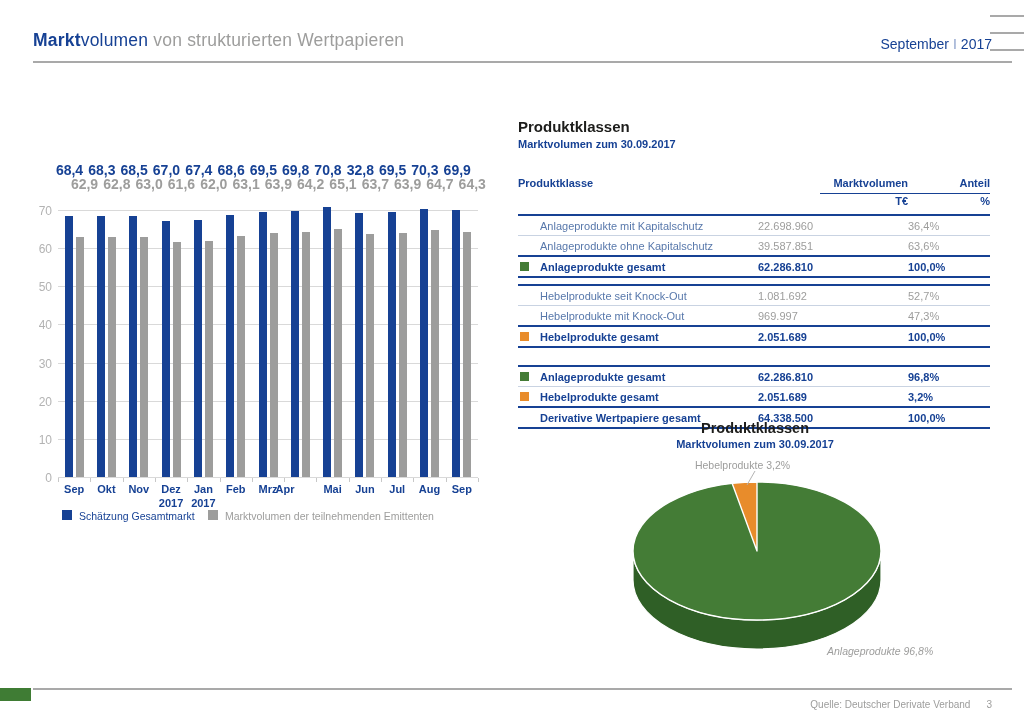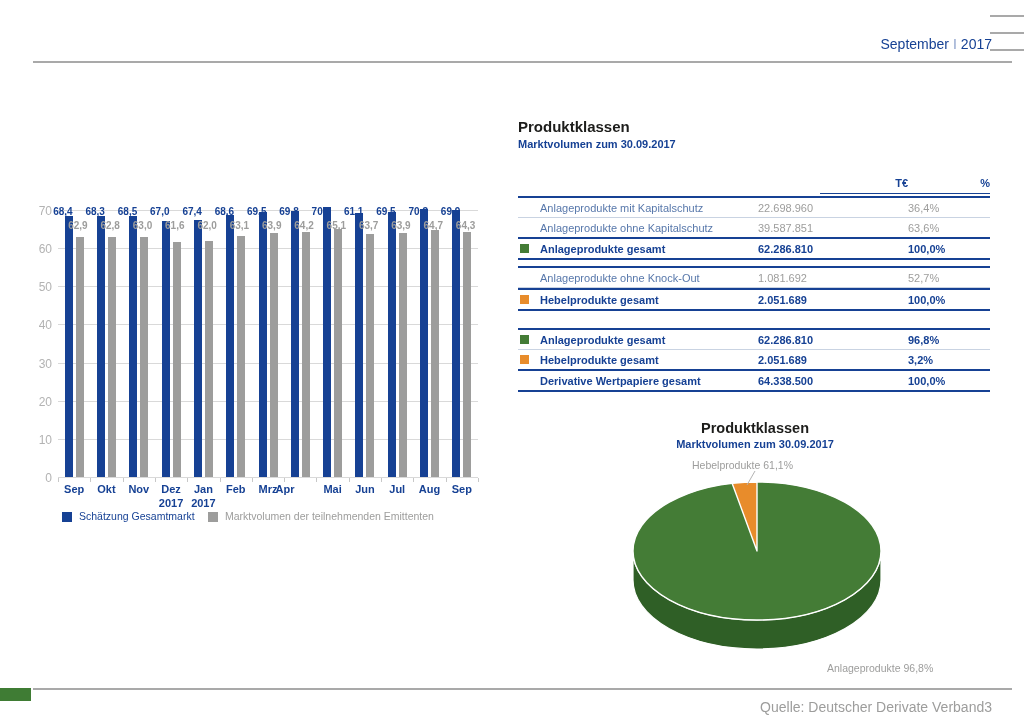--- a/index.html
+++ b/index.html
@@ -17,23 +17,23 @@
   .rule{height:2px;background:#A9A9A9;}
   .dash{right:0;width:34px;height:2px;background:#A9A9A9;}
 
   
   .bc-title{left:36px;top:118px;font-size:13.5px;font-weight:bold;color:#1D1D1B;}
   #barchart{left:36px;top:150px;width:468px;height:400px;}
   .gl{position:absolute;height:1px;background:#D9D9D9;}
   .ytick{position:absolute;width:16px;text-align:right;font-size:12px;color:#B3B3B3;}
   .xtick{position:absolute;width:1px;height:4px;background:#C8C8C8;}
   .bar{position:absolute;width:8px;}
-  .vlab{position:absolute;width:30px;text-align:left;font-size:10px;font-weight:bold;white-space:nowrap;margin-top:44px;}
+  .vlab{position:absolute;width:30px;text-align:right;font-size:14px;font-weight:bold;white-space:nowrap;}
   .mon{position:absolute;width:34px;text-align:center;font-size:11px;font-weight:bold;color:#164194;}
-  .leg{position:absolute;display:flex;align-items:flex-end;font-size:10.5px;}
+  .leg{position:absolute;display:flex;align-items:flex-start;font-size:10.5px;}
   .leg .sq{width:10px;height:10px;margin-right:7px;flex:0 0 auto;}
 
   
   #ptable{left:518px;top:118px;width:472px;}
   .pt-title{font-size:15px;font-weight:bold;color:#1D1D1B;}
   .pt-sub{font-size:11px;font-weight:bold;color:#164194;margin-top:3px;}
   .thead{position:relative;margin-top:24px;border-bottom:2px solid #164194;padding-bottom:4px;}
   .thr{display:grid;grid-template-columns:240px 150px 82px;font-size:11px;font-weight:bold;color:#164194;height:18px;align-items:center;}
   .thr .r{text-align:right;}
   .hpartial{position:absolute;left:302px;top:19px;width:170px;height:1px;background:#164194;}
@@ -46,33 +46,36 @@
   .tsection.mt1{margin-top:6px;border-top:2px solid #164194;}
   .tsection.mt2{margin-top:17px;border-top:2px solid #164194;}
   .marker{position:absolute;left:2px;top:5px;width:9px;height:9px;}
 
   
   .pie-titles{left:600px;top:420px;width:310px;text-align:center;}
   .pie-title{font-size:14.5px;font-weight:bold;color:#1D1D1B;}
   .pie-sub{font-size:11px;font-weight:bold;color:#164194;margin-top:2px;}
   .pie-lab{font-size:10.5px;color:#9D9D9C;white-space:nowrap;}
   #pielab-top{left:660px;top:459px;width:165px;text-align:center;}
-  #pielab-bottom{left:827px;top:662px;}
+  #pielab-bottom{left:827px;top:645px;font-style:italic;}
   #piesvg{left:600px;top:455px;}
 
   
   #footer-rule{left:33px;top:688px;width:979px;}
   #corner-bar{left:0;top:688px;width:31px;height:13px;background:#3F7C34;}
-  .foot{right:32px;top:699px;font-size:14px;color:#9D9D9C;display:flex;}
+  .foot{right:32px;top:699px;font-size:10px;color:#9D9D9C;display:flex;gap:16px;}
 </style>
 </head>
 <body>
 
 <div id="page">
 
+  <div class="abs hdr-title">
+    <span class="b">Markt</span><span class="m">volumen</span><span class="g"> von strukturierten Wertpapieren</span>
+  </div>
   <div class="abs hdr-date">
     <span>September</span><span class="sep">I</span><span>2017</span>
   </div>
   <div class="abs dash" style="top:15px"></div>
   <div class="abs dash" style="top:32px"></div>
   <div class="abs dash" style="top:49px"></div>
   <div class="abs rule" style="left:33px;top:61px;width:979px"></div>
 
   <div class="abs" id="barchart">
       <div class="gl" style="left: 22px; top: 327px; width: 420px;"></div>
@@ -147,21 +150,21 @@
       <div class="vlab" style="left: 243.308px; top: 12px; color: rgb(22, 65, 148);">69,8</div>
       <div class="vlab" style="left: 258.308px; top: 26px; color: rgb(157, 157, 156);">64,2</div>
       <div class="mon" style="left: 232px; top: 333px;">Apr</div>
       <div class="bar" style="left: 287.115px; top: 56.9486px; height: 270.051px; background: rgb(22, 65, 148);"></div>
       <div class="bar" style="left: 298.115px; top: 78.69px; height: 248.31px; background: rgb(157, 157, 156);"></div>
       <div class="vlab" style="left: 275.615px; top: 12px; color: rgb(22, 65, 148);">70,8</div>
       <div class="vlab" style="left: 290.615px; top: 26px; color: rgb(157, 157, 156);">65,1</div>
       <div class="mon" style="left: 279.615px; top: 333px;">Mai</div>
       <div class="bar" style="left: 319.423px; top: 63.0514px; height: 263.949px; background: rgb(22, 65, 148);"></div>
       <div class="bar" style="left: 330.423px; top: 84.03px; height: 242.97px; background: rgb(157, 157, 156);"></div>
-      <div class="vlab" style="left: 307.923px; top: 12px; color: rgb(22, 65, 148);">61,1</div>
+      <div class="vlab" style="left: 307.923px; top: 12px; color: rgb(22, 65, 148);">32,8</div>
       <div class="vlab" style="left: 322.923px; top: 26px; color: rgb(157, 157, 156);">63,7</div>
       <div class="mon" style="left: 311.923px; top: 333px;">Jun</div>
       <div class="bar" style="left: 351.731px; top: 61.9071px; height: 265.093px; background: rgb(22, 65, 148);"></div>
       <div class="bar" style="left: 362.731px; top: 83.2671px; height: 243.733px; background: rgb(157, 157, 156);"></div>
       <div class="vlab" style="left: 340.231px; top: 12px; color: rgb(22, 65, 148);">69,5</div>
       <div class="vlab" style="left: 355.231px; top: 26px; color: rgb(157, 157, 156);">63,9</div>
       <div class="mon" style="left: 344.231px; top: 333px;">Jul</div>
       <div class="bar" style="left: 384.038px; top: 58.8557px; height: 268.144px; background: rgb(22, 65, 148);"></div>
       <div class="bar" style="left: 395.038px; top: 80.2157px; height: 246.784px; background: rgb(157, 157, 156);"></div>
       <div class="vlab" style="left: 372.538px; top: 12px; color: rgb(22, 65, 148);">70,3</div>
@@ -179,20 +182,25 @@
       <div class="leg" style="left: 172px; top: 360px; color: rgb(157, 157, 156);">
         <span class="sq" style="background: rgb(157, 157, 156);"></span>
         <span>Marktvolumen der teilnehmenden Emittenten</span>
       </div>
     </div>
 
   <div class="abs" id="ptable">
     <div class="pt-title">Produktklassen</div>
     <div class="pt-sub">Marktvolumen zum 30.09.2017</div>
     <div class="thead">
+      <div class="thr">
+        <span>Produktklasse</span>
+        <span class="r">Marktvolumen</span>
+        <span class="r">Anteil</span>
+      </div>
       <div class="hpartial"></div>
       <div class="thr">
         <span></span>
         <span class="r">T€</span>
         <span class="r">%</span>
       </div>
     </div>
     <div id="tbody">
         <div class="tsection">
           <div class="trow sep">
@@ -207,23 +215,28 @@
           </div>
           <div class="trow bold total">
             <span class="marker" style="background: rgb(68, 124, 54);"></span>
             <span class="lbl">Anlageprodukte gesamt</span>
             <span class="val">62.286.810</span>
             <span class="shr">100,0%</span>
           </div>
         </div>
         <div class="tsection mt1">
           <div class="trow sep">
-            <span class="lbl">Anlageprodukte ohne Knock-Out</span>
+            <span class="lbl">Hebelprodukte seit Knock-Out</span>
             <span class="val">1.081.692</span>
             <span class="shr">52,7%</span>
+          </div>
+          <div class="trow">
+            <span class="lbl">Hebelprodukte mit Knock-Out</span>
+            <span class="val">969.997</span>
+            <span class="shr">47,3%</span>
           </div>
           <div class="trow bold total">
             <span class="marker" style="background: rgb(232, 140, 43);"></span>
             <span class="lbl">Hebelprodukte gesamt</span>
             <span class="val">2.051.689</span>
             <span class="shr">100,0%</span>
           </div>
         </div>
         <div class="tsection mt2">
           <div class="trow bold sep">
@@ -244,21 +257,21 @@
             <span class="shr">100,0%</span>
           </div>
         </div>
       </div>
   </div>
 
   <div class="abs pie-titles">
     <div class="pie-title">Produktklassen</div>
     <div class="pie-sub">Marktvolumen zum 30.09.2017</div>
   </div>
-  <div class="abs pie-lab" id="pielab-top">Hebelprodukte 61,1%</div>
+  <div class="abs pie-lab" id="pielab-top">Hebelprodukte 3,2%</div>
   <div class="abs" id="piesvg"><svg width="400" height="230" viewBox="0 0 400 230">
         <path d="M 33 96 L 33 125 A 124 69 0 0 0 281 125 L 281 96 A 124 69 0 0 1 33 96 Z" fill="#2F5F26" stroke="#ffffff" stroke-width="1.2"></path>
         <ellipse cx="157" cy="96" rx="124" ry="69" fill="#447C36" stroke="#ffffff" stroke-width="1.4"></ellipse>
         <path d="M 157 96 L 132.2 28.4 A 124 69 0 0 1 157.0 27.0 Z" fill="#E88C2B" stroke="#ffffff" stroke-width="1.4" stroke-linejoin="round"></path>
         <line x1="155" y1="16" x2="147" y2="30" stroke="#B3B3B3" stroke-width="1"></line>
       </svg></div>
   <div class="abs pie-lab" id="pielab-bottom">Anlageprodukte 96,8%</div>
 
   <div class="abs rule" id="footer-rule"></div>
   <div class="abs" id="corner-bar"></div>

